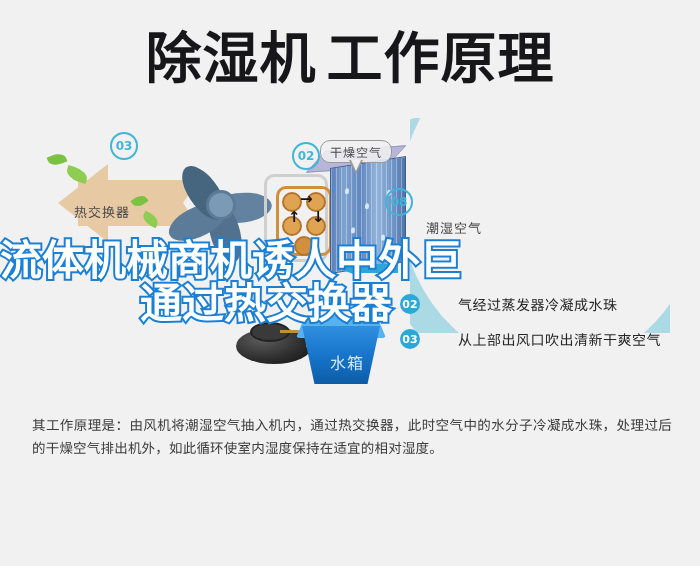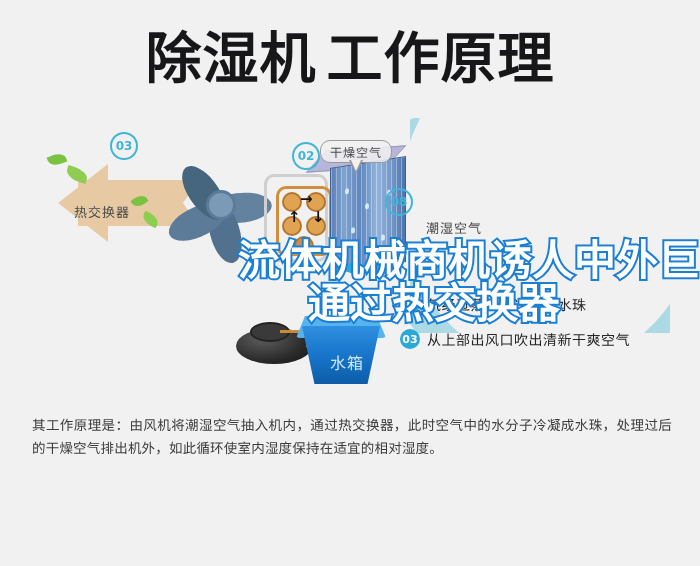--- a/index.html
+++ b/index.html
@@ -159,39 +159,39 @@
     background:linear-gradient(180deg,#2f8fe0 0%,#1673c8 55%,#0d5ca6 100%);
     clip-path:polygon(0% 0%,100% 0%,84% 100%,16% 100%);}
   .tank-top{position:absolute;left:0px;top:0px;width:90px;height:22px;
     background:#56b3ee;border-radius:4px;
     clip-path:polygon(10% 0%,90% 0%,100% 100%,0% 100%);}
   .tank-label{position:absolute;left:34px;top:34px;font-size:16px;color:#cfe9fb;letter-spacing:1px;}
 
   
   .watermark{
     position:absolute;left:0;top:240px;width:700px;
-    text-align:right;pointer-events:none;
+    text-align:left;pointer-events:none;
     font-size:42px;font-weight:700;line-height:1.02;
     color:#ffffff;letter-spacing:0px;
     -webkit-text-stroke:4px #1b7fd4;
     paint-order:stroke fill;
     font-family:"DejaVu Sans","Liberation Sans",sans-serif;
   }
   .wm-line{display:block;}
   .wm-line.l2{width:420px;margin:0 auto;}
 
   
   .steps{position:absolute;left:400px;top:258px;width:290px;}
   .step-row{display:flex;align-items:center;margin-bottom:13px;height:22px;}
   .step-badge{
     width:20px;height:20px;border-radius:50%;background:#2aa8d6;color:#fff;
     font-size:11px;font-weight:700;display:flex;align-items:center;justify-content:center;
     flex:0 0 20px;margin-right:7px;
   }
-  .step-text{font-size:14px;color:#262626;letter-spacing:.5px;white-space:nowrap;}
+  .step-text{font-size:14px;color:#262626;letter-spacing:.5px;white-space:nowrap;margin-left:31px;}
 
   
   .body-text{position:absolute;left:32px;top:414px;width:640px;}
   .para{font-size:13.5px;line-height:23px;color:#3c3c3c;margin:0 0 16px 0;
     letter-spacing:.2px;text-align:justify;}
   .para:last-child{margin-bottom:8px;}
 </style>
 </head>
 <body>
 

